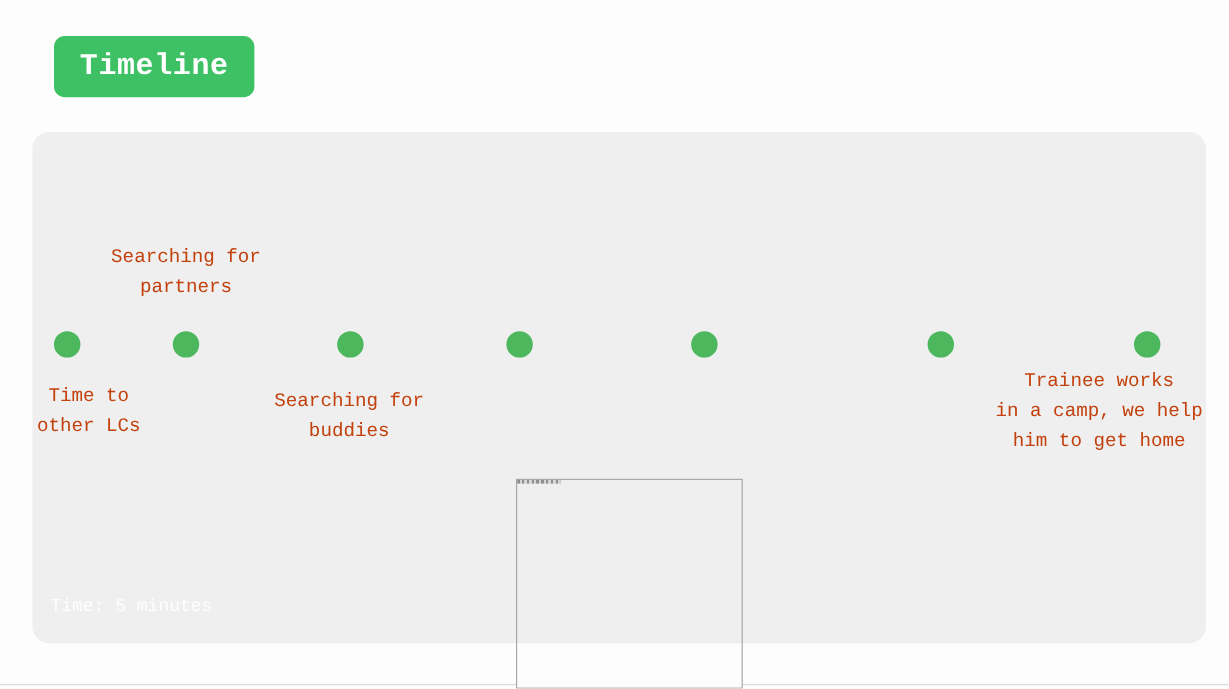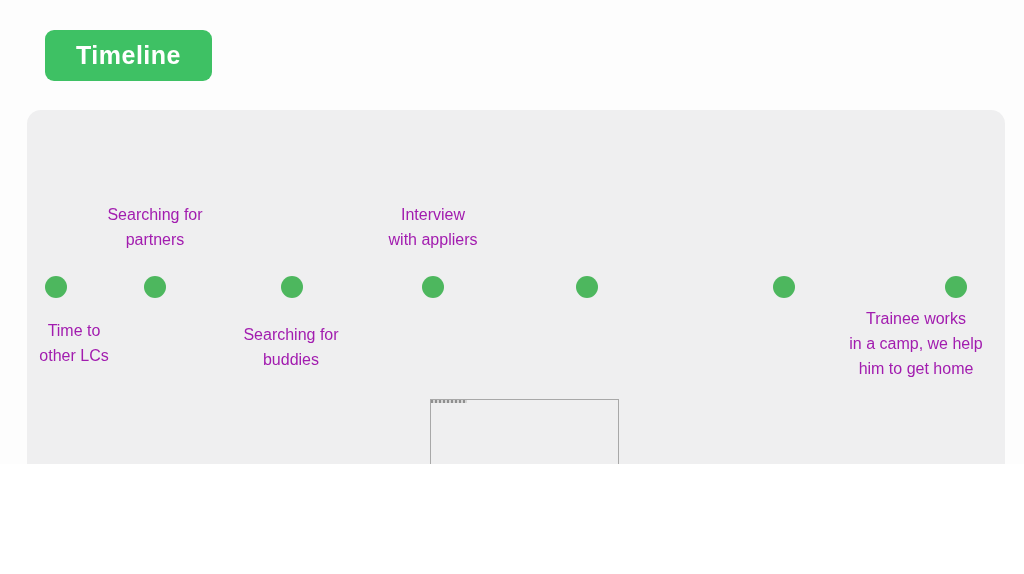--- a/index.html
+++ b/index.html
@@ -1,22 +1,22 @@
 <!DOCTYPE html>
 <html><head>
 <meta charset="utf-8">
 <style>
   html, body { margin: 0; padding: 0; background: #ffffff; }
   .stage {
     position: relative;
     width: 1024px;
-    height: 464px;
+    height: 574px;
     background: #fdfdfd;
     overflow: hidden;
-    font-family: Liberation Sans, sans-serif;
+    font-family: Liberation Mono, monospace;
   }
 
   
   .title-badge {
     position: absolute;
     left: 45px; top: 30px;
     width: 167px; height: 51px;
     background: #3ec164;
     border-radius: 9px;
     display: flex; align-items: center; justify-content: center;
@@ -49,21 +49,21 @@
   .dot-2 { left: 144px; }
   .dot-3 { left: 281px; }
   .dot-4 { left: 422px; }
   .dot-5 { left: 576px; }
   .dot-6 { left: 773px; }
   .dot-7 { left: 945px; }
 
   
   .ev {
     position: absolute;
-    color: #a21caf;
+    color: #c2410c;
     font-size: 16px;
     line-height: 25px;
     text-align: center;
     white-space: pre-line;
   }
   .ev-above { top: 202px; }
   .ev-1 { left: 0px;   width: 148px; top: 318px; }
   .ev-2 { left: 25px;  width: 260px; }
   .ev-3 { left: 161px; width: 260px; top: 322px; }
   .ev-4 { left: 303px; width: 260px; }
@@ -122,22 +122,20 @@
   <div class="dot dot-5"></div>
   <div class="dot dot-6"></div>
   <div class="dot dot-7"></div>
 
   <div class="ev ev-1">Time to
 other LCs</div>
   <div class="ev ev-above ev-2">Searching for
 partners</div>
   <div class="ev ev-3">Searching for
 buddies</div>
-  <div class="ev ev-above ev-4">Interview
-with appliers</div>
   <div class="ev ev-7">Trainee works
 in a camp, we help
 him to get home</div>
 
   <div class="time-note">Time: 5 minutes</div>
 
   <div class="bottom-line left"></div>
   <div class="bottom-line right"></div>
 
   <div class="ad-box">

